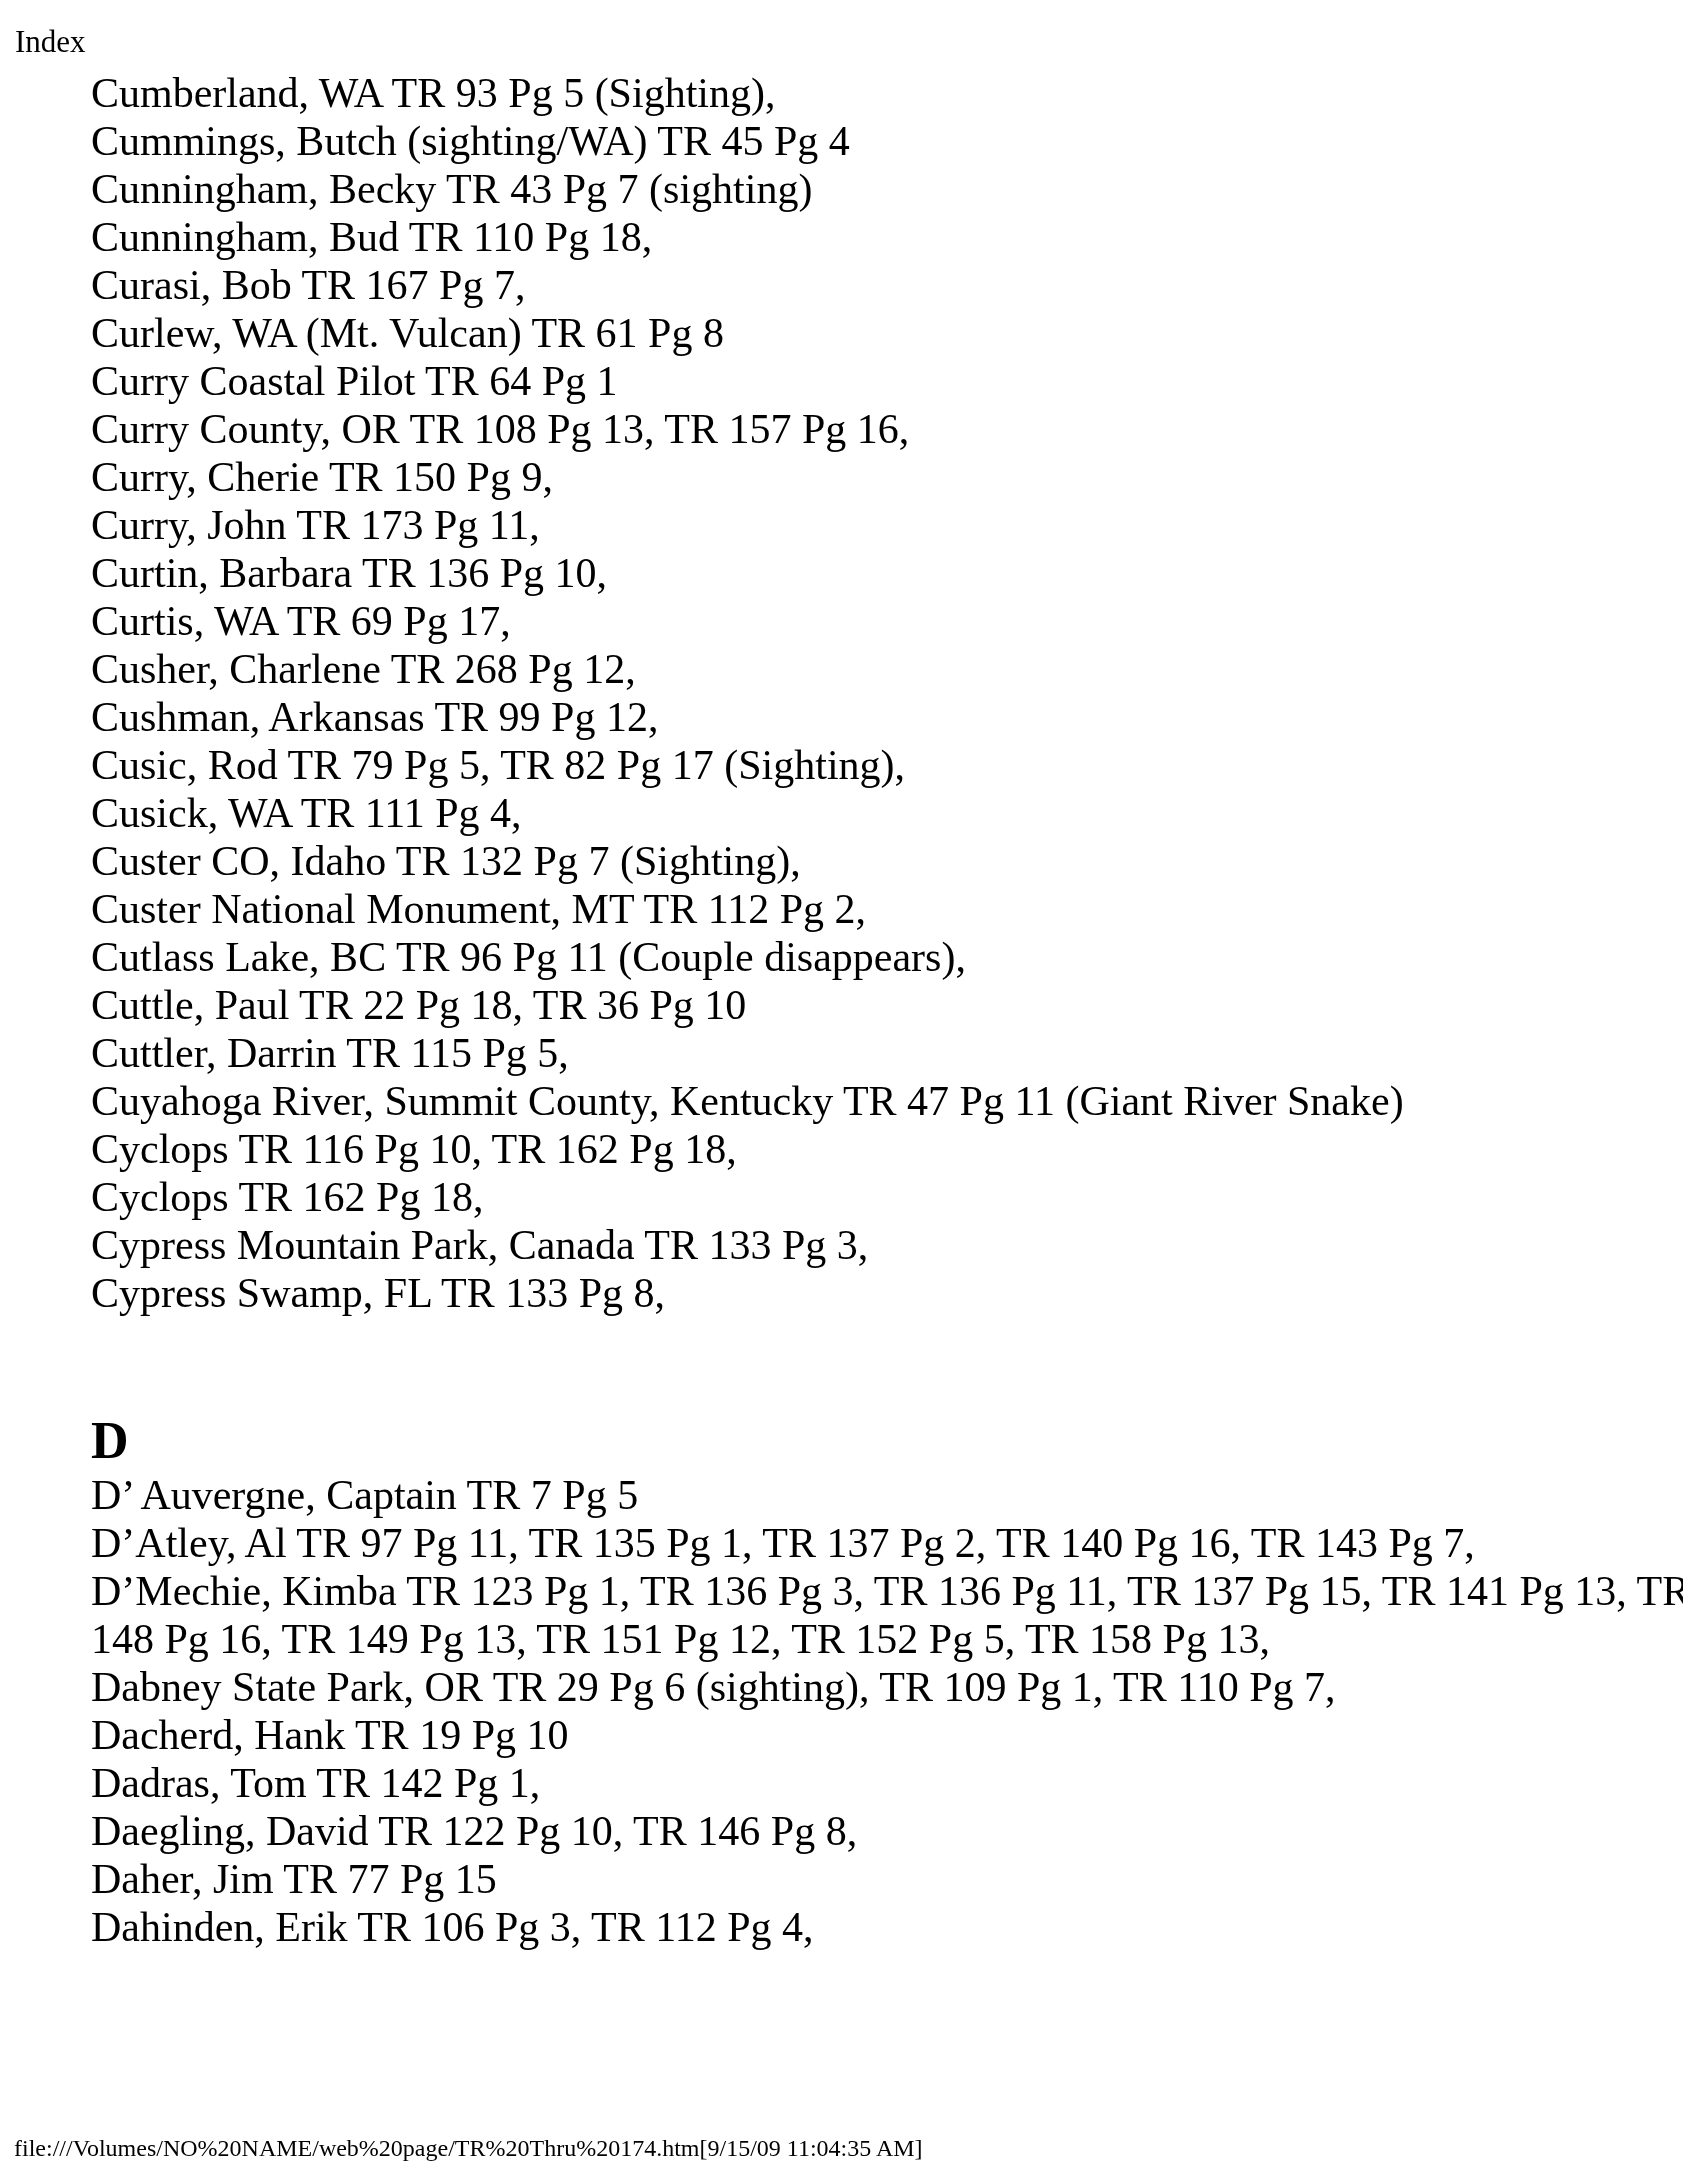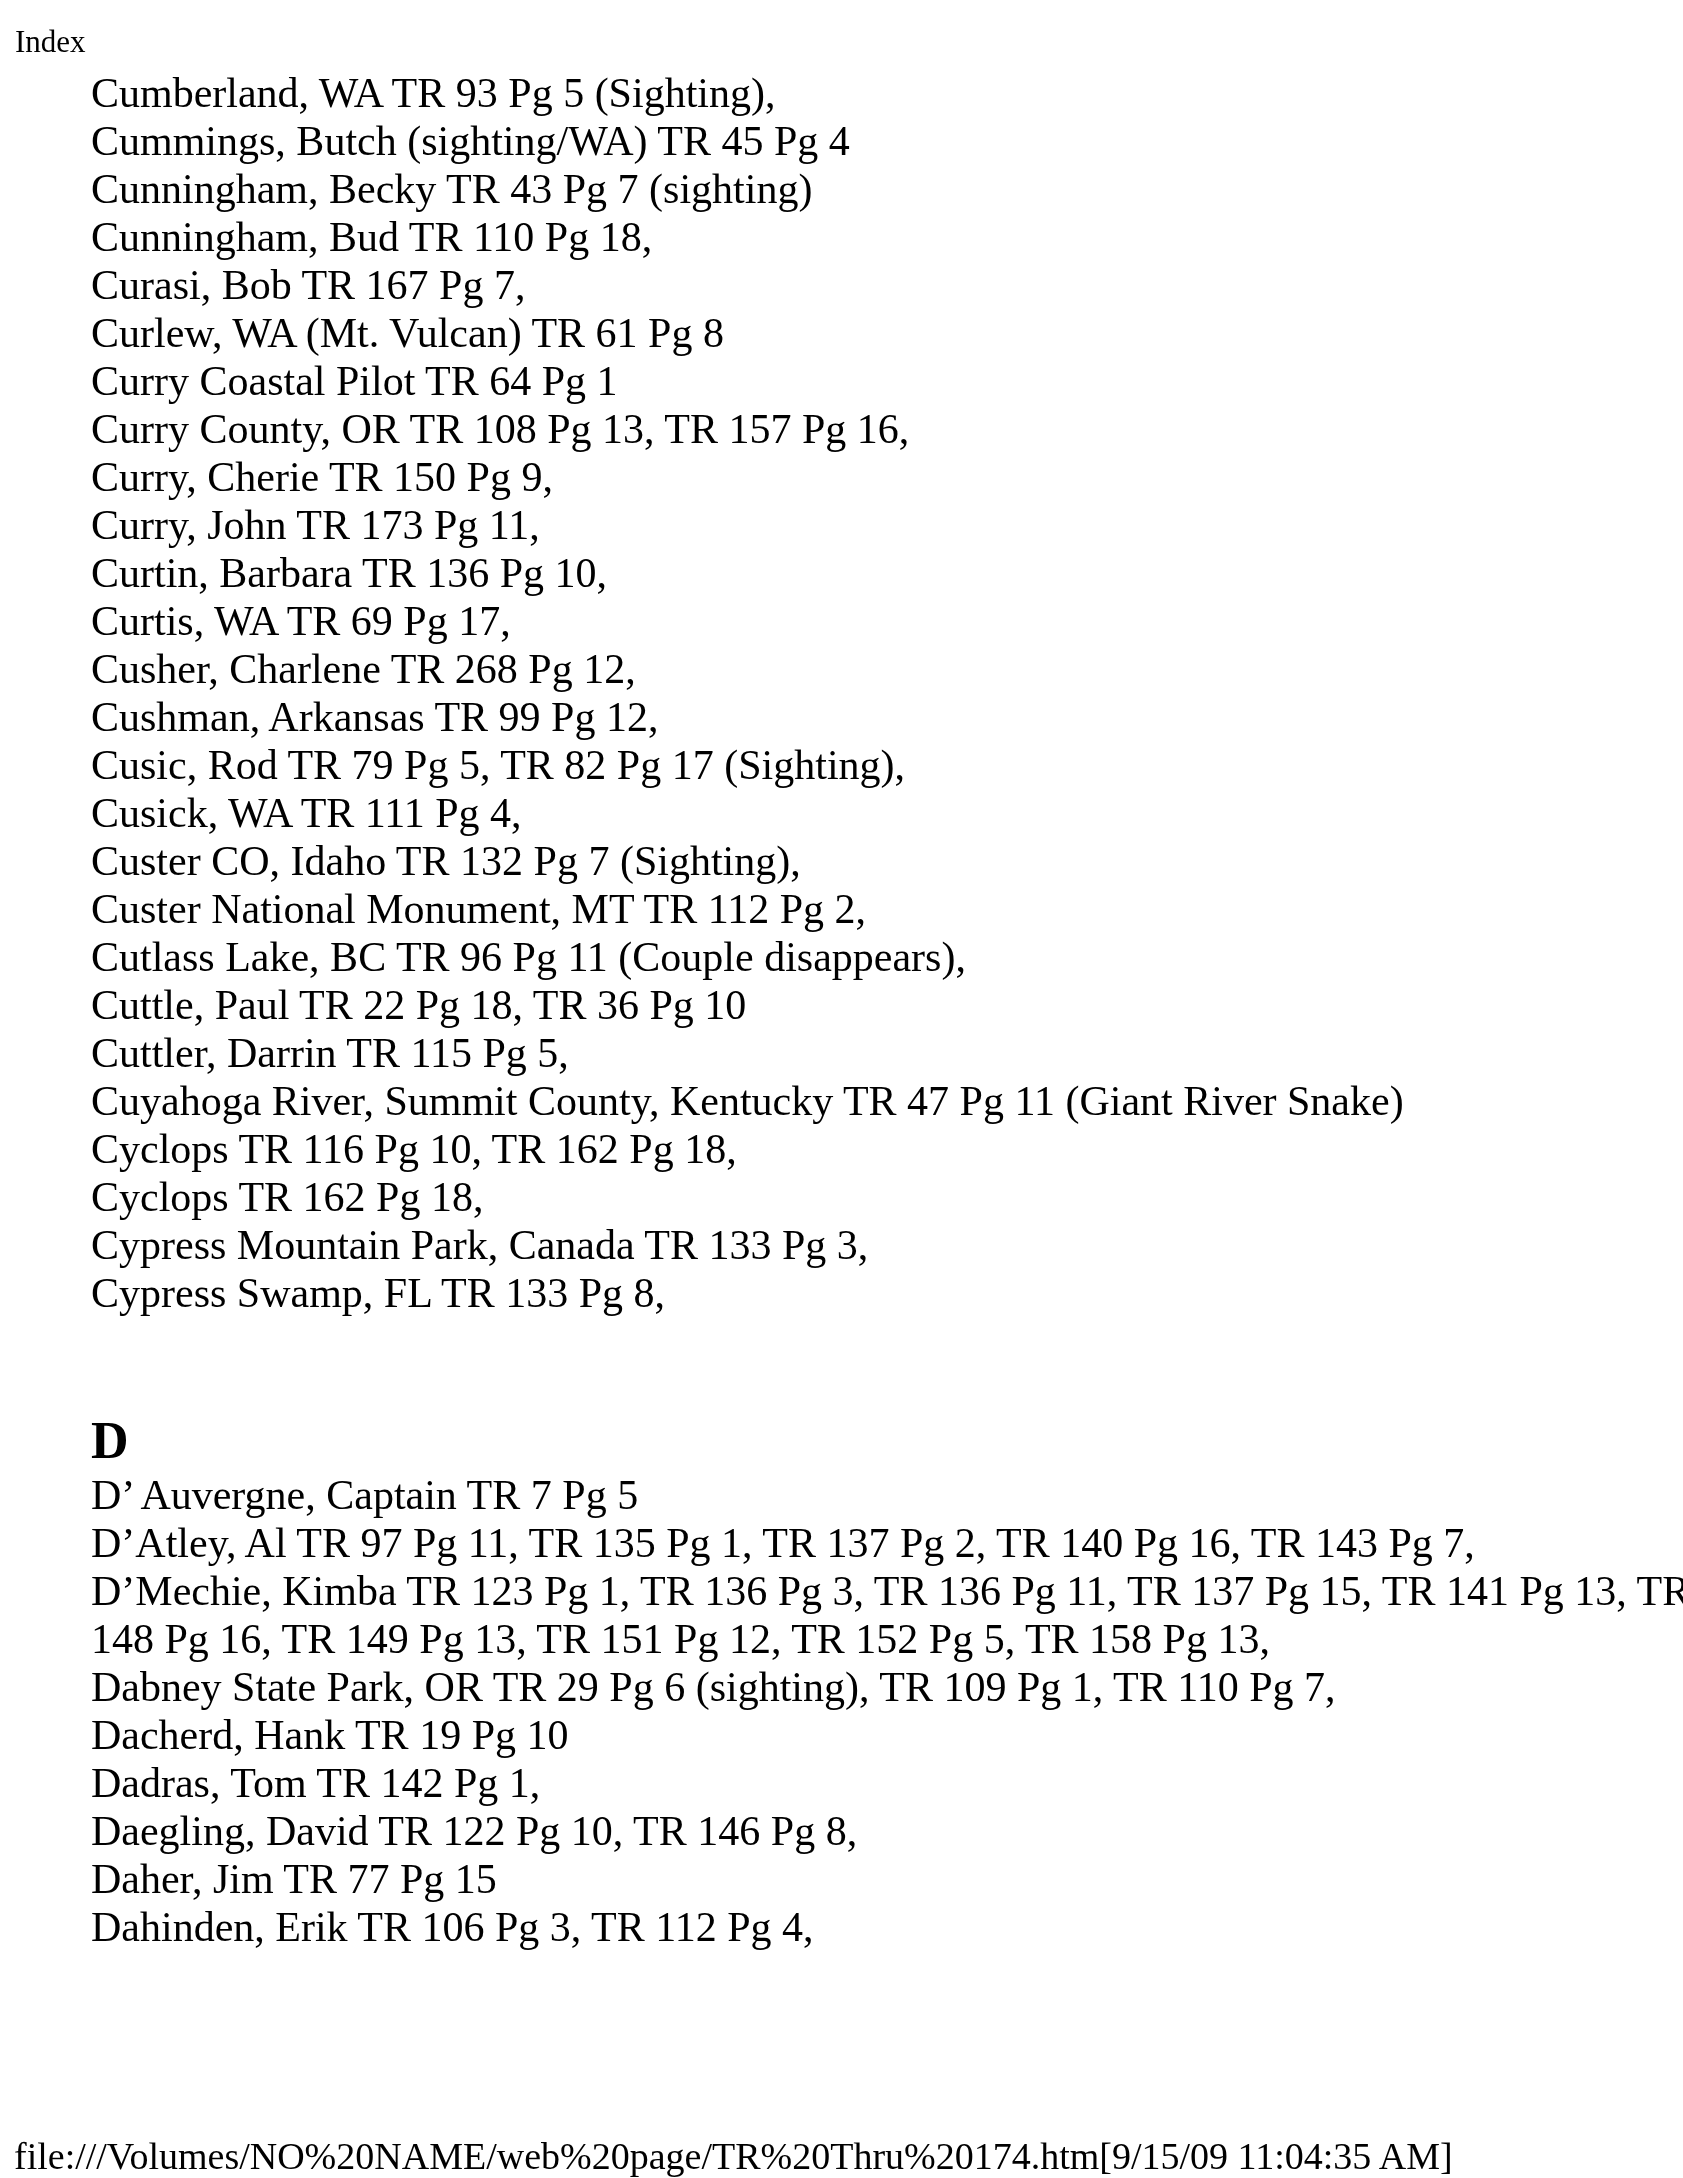--- a/index.html
+++ b/index.html
@@ -37,21 +37,21 @@
     font-size: 52px;
     font-weight: 700;
     line-height: 61px;
     margin-top: 93px;
     white-space: nowrap;
   }
   .page-footer {
     position: absolute;
     top: 2135px;
     left: 14px;
-    font-size: 38px;
+    font-size: 24px;
     line-height: 1.15;
     white-space: nowrap;
   }
 </style>
 </head>
 <body>
 
 <div class="page-header">Index</div>
 
 <main id="content" class="content">

